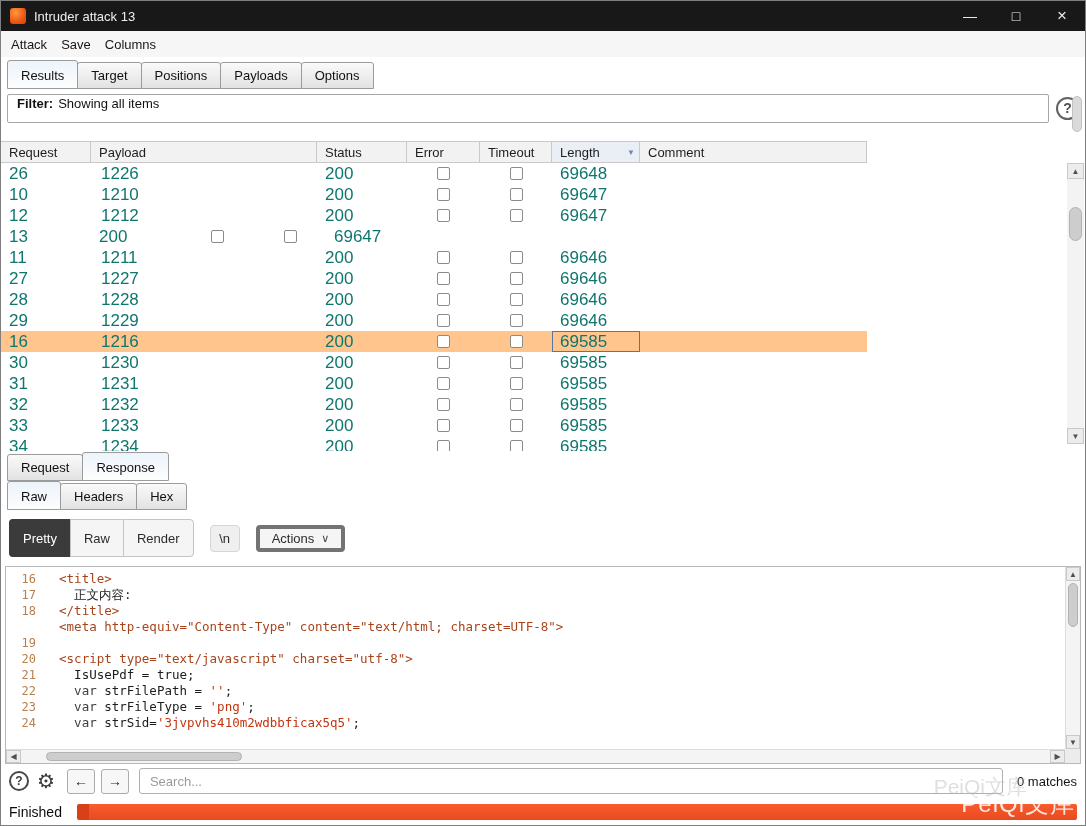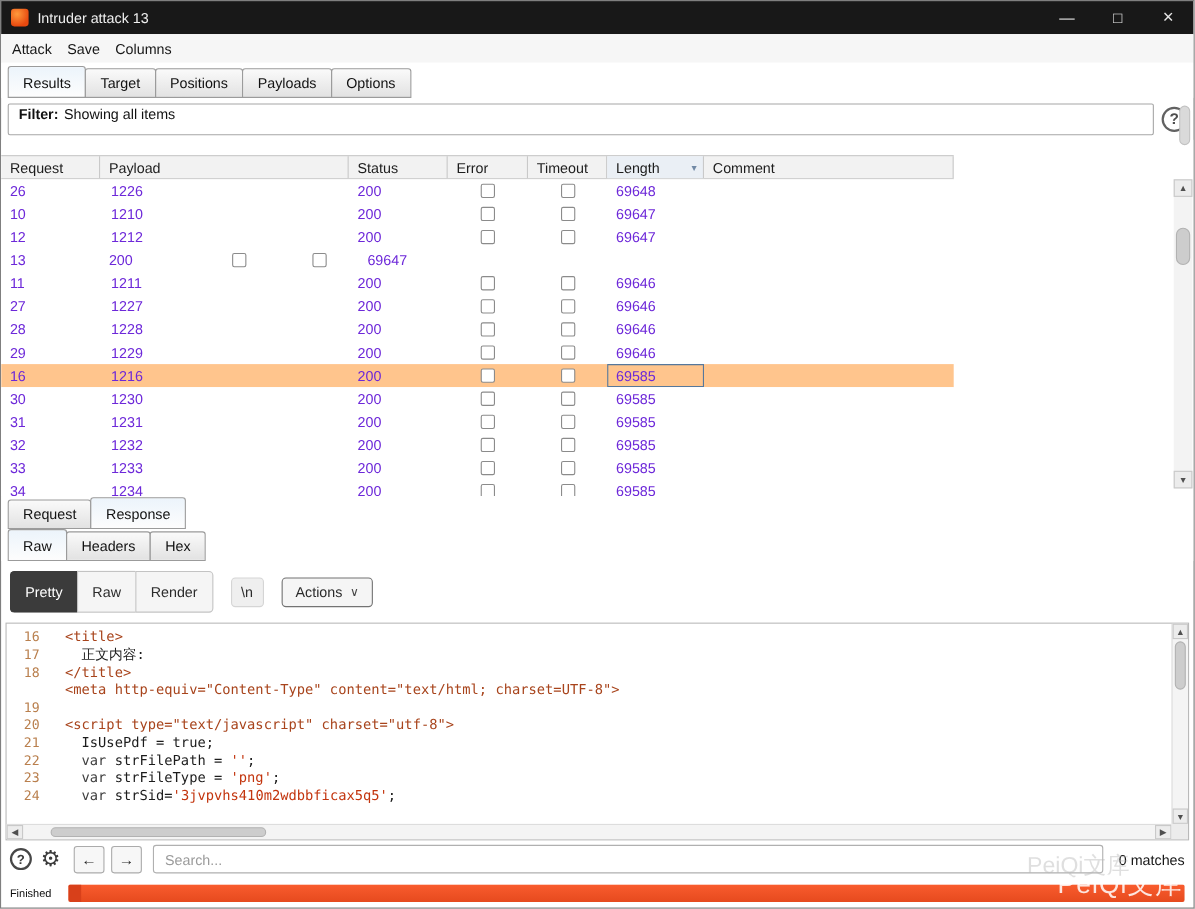--- a/index.html
+++ b/index.html
@@ -43,21 +43,21 @@
   
   .results-panel { flex:0 0 324px; position:relative; padding-top:14px; overflow:hidden; background:#fff; }
   .thead { display:flex; width:866px; height:22px; background:#f2f2f2;
            border-top:1px solid #c9c9c9; border-bottom:1px solid #c9c9c9; }
   .hcell { font-size:13px; color:#1d1d1d; display:flex; align-items:center; padding-left:8px;
            border-right:1px solid #c9c9c9; position:relative; }
   .hcell.sorted { background:#eaeff5; }
   .sort-icon { position:absolute; right:4px; top:6px; font-size:8px; color:#7189a5; }
   .col-request{width:90px;} .col-payload{width:226px;} .col-status{width:90px;}
   .col-error{width:73px;} .col-timeout{width:72px;} .col-length{width:88px;} .col-comment{width:227px;}
-  .trow { display:flex; width:866px; height:21px; font-size:13px; color:#6d28d9; background:#fff; }
+  .trow { display:flex; width:866px; height:21px; font-size:17px; color:#0f766e; background:#fff; }
   .trow.selected { background:#ffc58d; }
   .tcell { display:flex; align-items:center; padding-left:8px; height:100%; }
   .tcell.col-payload { padding-left:10px; }
   .tcell.col-error, .tcell.col-timeout { justify-content:center; padding-left:0; }
   .tcell.focused { box-shadow: inset 0 0 0 1px #56789c; }
   .cb { width:13px; height:13px; background:#fff; border:1px solid #8b8b8b; border-radius:2px; }
 
   
   .sb-btn { position:absolute; left:0; right:0; height:16px; display:flex; align-items:center;
             justify-content:center; font-size:8px; color:#4f4f4f; background:#ececec; border:1px solid #c9c9c9; }
@@ -73,21 +73,21 @@
   .toolbar-row { flex:0 0 40px; display:flex; align-items:center; padding:9px 0 0 8px; gap:16px; }
   .btn-group { display:inline-flex; }
   button { font-family:"Liberation Sans", sans-serif; cursor:default; }
   .seg { height:38px; padding:0 13px; font-size:13px; background:#f5f5f5; border:1px solid #c3c3c3;
          border-right:none; color:#2b2b2b; }
   .seg:first-child { border-radius:4px 0 0 4px; }
   .seg:last-child { border-right:1px solid #c3c3c3; border-radius:0 4px 4px 0; }
   .seg.selected { background:#3b3b3b; color:#fff; border-color:#3b3b3b; }
   .nl-btn { height:27px; width:30px; background:#efefef; border:1px solid #d5d5d5; border-radius:4px;
             font-size:13px; color:#2b2b2b; }
-  .actions-btn { height:27px; padding:0 12px; background:#f5f5f5; border:1px solid #737373; border-radius:4px;
+  .actions-btn { height:27px; padding:0 12px; background:#f5f5f5; border:4px solid #737373; border-radius:4px;
                  font-size:13px; color:#2b2b2b; display:flex; align-items:center; gap:7px; }
   .chev { font-size:11px; color:#444; }
 
   
   .code-box { margin:9px 4px 0; height:198px; border:1px solid #b9b9b9; position:relative;
               overflow:hidden; background:#fff; flex:0 0 auto; }
   .code-scroll { position:absolute; top:0; left:0; right:15px; bottom:14px; overflow:hidden; padding-top:4px;
                  font-family:"DejaVu Sans Mono", monospace; font-size:12.5px; line-height:16px; }
   .code-line { display:flex; height:16px; }
   .ln { flex:0 0 38px; text-align:right; padding-right:8px; color:#b97f4d; font-size:12px; white-space:pre; }
@@ -115,21 +115,21 @@
   .gear { font-size:20px; color:#3b3b3b; line-height:1; margin:0 6px 0 2px; }
   .nav-btn { width:28px; height:25px; background:#f7f7f7; border:1px solid #ababab; border-radius:3px;
              font-size:14px; color:#1d1d1d; display:flex; align-items:center; justify-content:center; }
   .search-input { flex:1; height:26px; border:1px solid #b0b0b0; border-radius:3px; padding:0 10px;
                   font-size:13px; font-family:"Liberation Sans", sans-serif; color:#333; margin-left:4px; }
   .search-input::placeholder { color:#9b9b9b; }
   .matches { font-size:13px; color:#161616; margin-left:8px; white-space:nowrap; }
 
   
   .status-row { flex:0 0 36px; display:flex; align-items:center; padding:0 8px 8px; gap:15px; }
-  .status-label { font-size:10px; color:#0c0c0c; }
+  .status-label { font-size:14px; color:#0c0c0c; }
   .progress { flex:1; height:16px; border-radius:2px;
               background: linear-gradient(90deg, #d8401a 0 12px, rgba(0,0,0,0) 12px),
                           linear-gradient(180deg, #f95c2e, #e64a1e); }
 
   .watermark { position:absolute; right:10px; bottom:5px; font-size:24px; letter-spacing:1px;
                color:rgba(255,255,255,0.85); pointer-events:none; z-index:9; }
   .watermark-ghost { position:absolute; right:58px; bottom:24px; font-size:21px;
                      color:rgba(185,185,185,0.45); pointer-events:none; z-index:9; }
 </style>
 </head>

